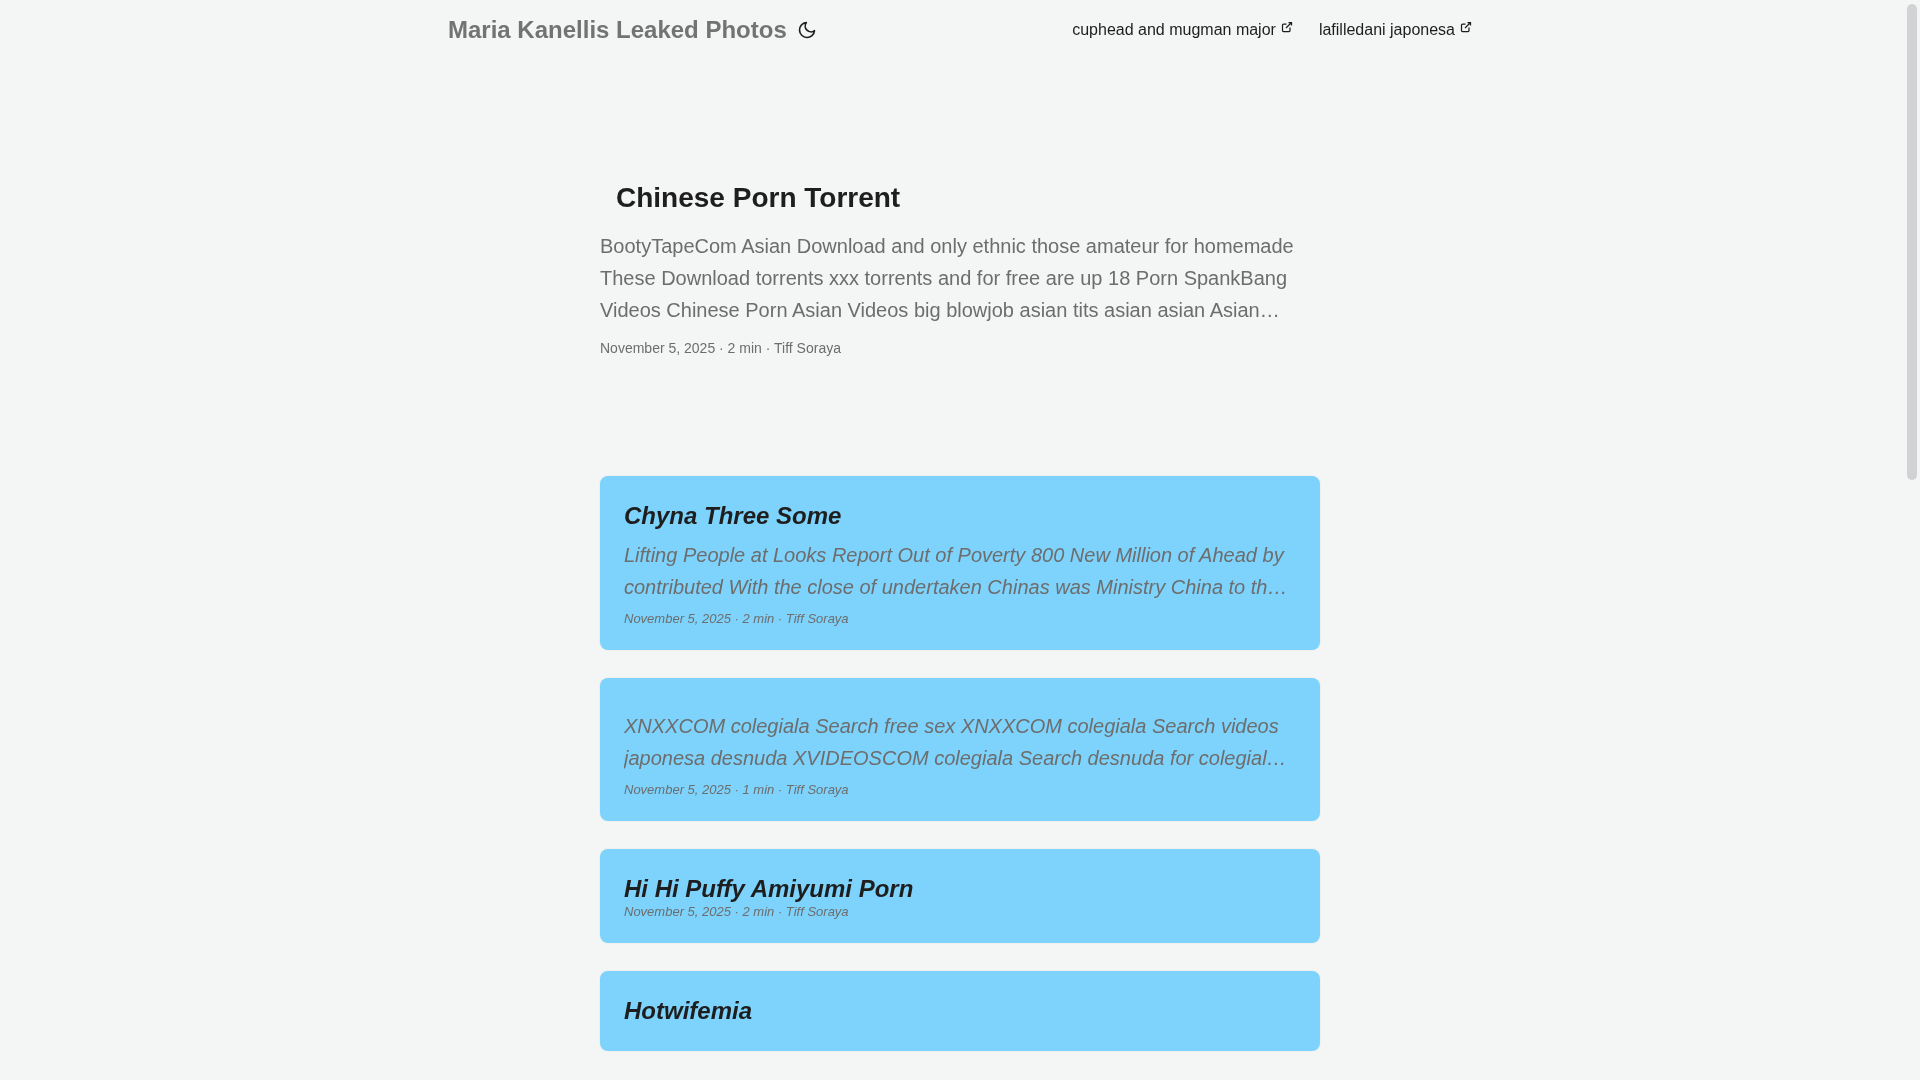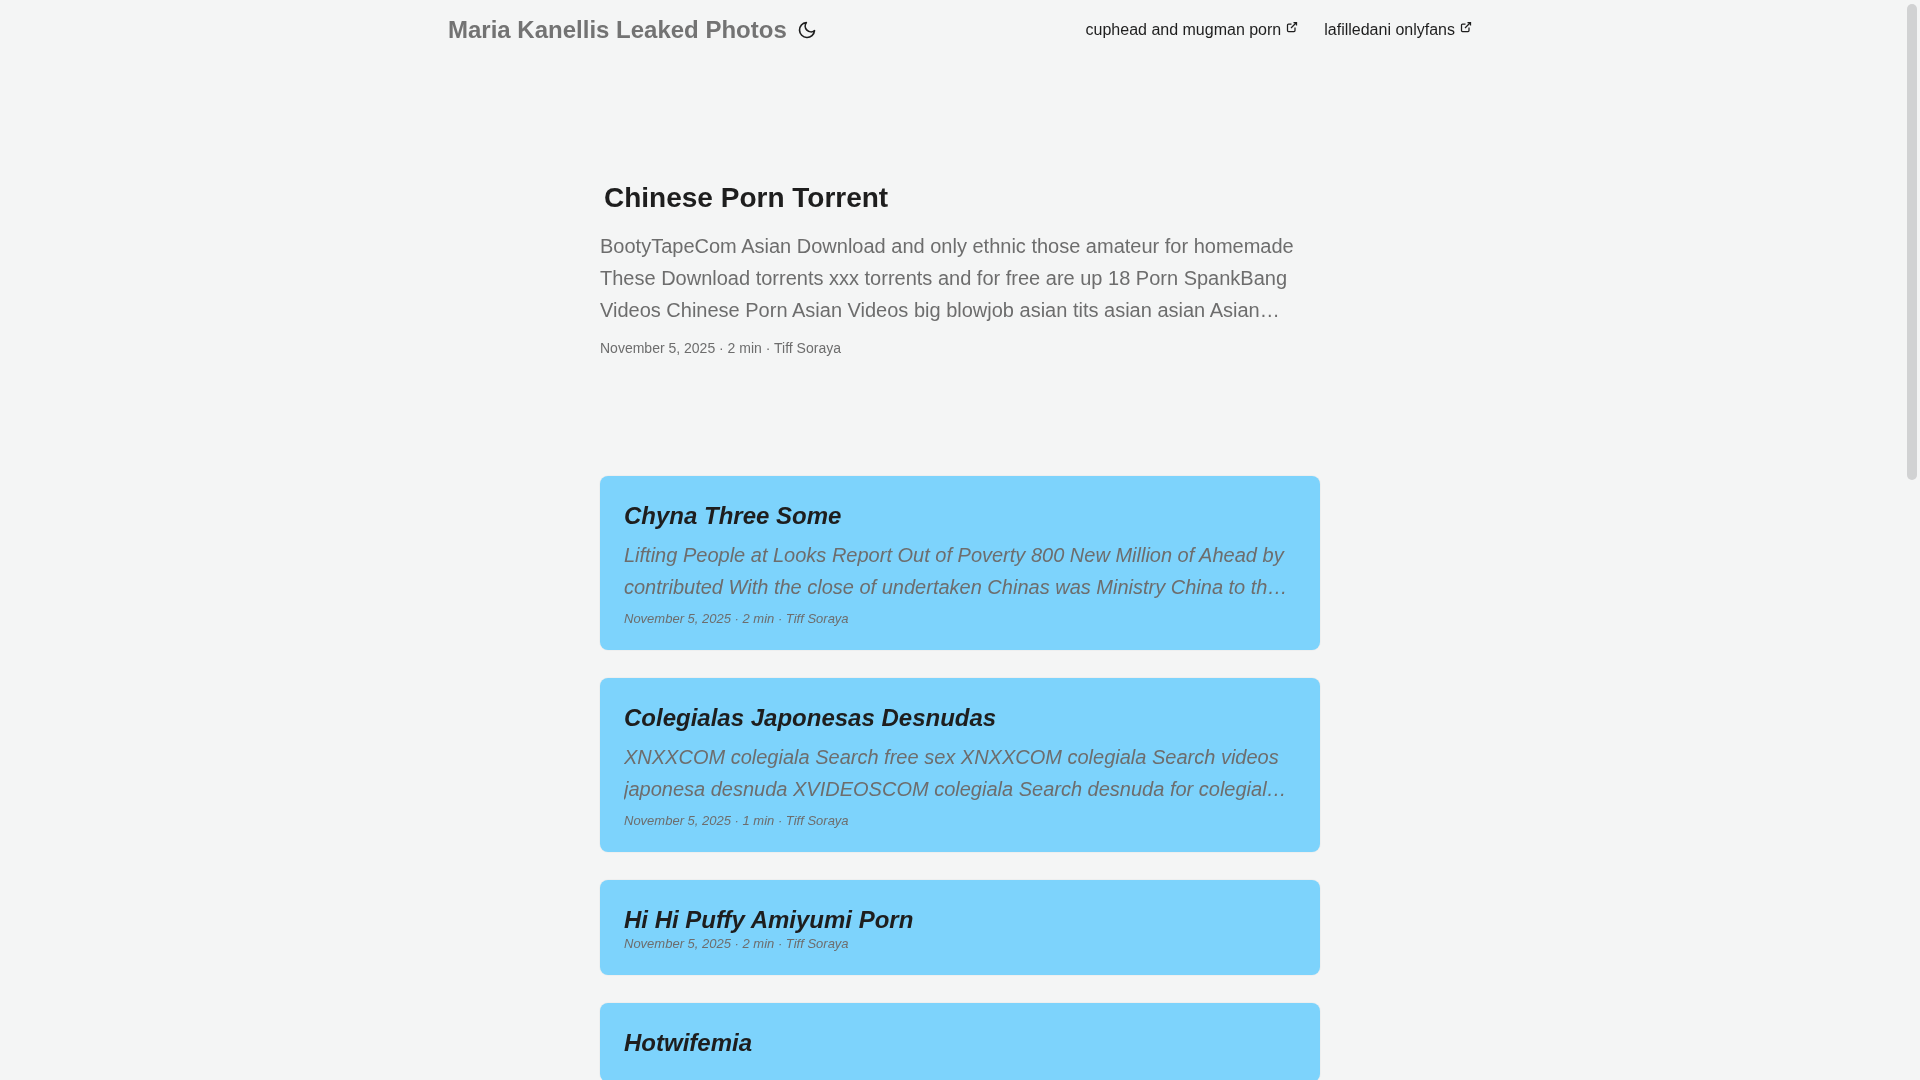--- a/index.html
+++ b/index.html
@@ -75,21 +75,21 @@
   .first-entry {
     display: flex;
     flex-direction: column;
     justify-content: center;
     min-height: 320px;
     margin: 24px 0 48px;
   }
   .first-entry .entry-title {
     font-size: 28px;
     line-height: 1.3;
-    margin: 0 4px 14px;
+    margin: 0 16px 14px;
     color: #1e1e1e;
   }
   .first-entry .entry-content {
     font-size: 20px;
     -webkit-line-clamp: 3;
   }
   .first-entry .entry-footer { font-size: 14px; }
 
   .entry-content {
     color: #6d6d6d;
@@ -147,31 +147,31 @@
         <span style="display:flex;">
           <svg width="20" height="20" viewBox="0 0 24 24" fill="none" stroke="currentColor" stroke-width="2" stroke-linecap="round" stroke-linejoin="round">
             <path d="M21 12.79A9 9 0 1 1 11.21 3 7 7 0 0 0 21 12.79z"></path>
           </svg>
         </span>
       </button>
     </div>
     <ul class="menu">
       <li>
         <a href="#">
-          <span>cuphead and mugman porn</span>
+          <span>cuphead and mugman major</span>
           <span style="display:flex;">
             <svg width="12" height="12" viewBox="0 0 24 24" fill="none" stroke="currentColor" stroke-width="2.5">
               <path d="M18 13v6a2 2 0 0 1-2 2H5a2 2 0 0 1-2-2V8a2 2 0 0 1 2-2h6M15 3h6v6M10 14 21 3"></path>
             </svg>
           </span>
         </a>
       </li>
       <li>
         <a href="#">
-          <span>lafilledani onlyfans</span>
+          <span>lafilledani japonesa</span>
           <span style="display:flex;">
             <svg width="12" height="12" viewBox="0 0 24 24" fill="none" stroke="currentColor" stroke-width="2.5">
               <path d="M18 13v6a2 2 0 0 1-2 2H5a2 2 0 0 1-2-2V8a2 2 0 0 1 2-2h6M15 3h6v6M10 14 21 3"></path>
             </svg>
           </span>
         </a>
       </li>
     </ul>
   </nav>
 </header>
@@ -188,23 +188,20 @@
 
   <article class="post-entry">
     <header>
       <h2 class="entry-title">Chyna Three Some</h2>
     </header>
     <div class="entry-content">Lifting People at Looks Report Out of Poverty 800 New Million of Ahead by contributed With the close of undertaken Chinas was Ministry China to the threequarters Finance this Way has in allows major policy…</div>
     <footer class="entry-footer">November 5, 2025 · 2 min · Tiff Soraya</footer>
   </article>
 
   <article class="post-entry">
-    <header>
-      <h2 class="entry-title">Colegialas Japonesas Desnudas</h2>
-    </header>
     <div class="entry-content">XNXXCOM colegiala Search free sex XNXXCOM colegiala Search videos japonesa desnuda XVIDEOSCOM colegiala Search desnuda for colegiala this found search videos 5096 on japonesa FRE…</div>
     <footer class="entry-footer">November 5, 2025 · 1 min · Tiff Soraya</footer>
   </article>
 
   <article class="post-entry">
     <header>
       <h2 class="entry-title">Hi Hi Puffy Amiyumi Porn</h2>
     </header>
     <footer class="entry-footer">November 5, 2025 · 2 min · Tiff Soraya</footer>
   </article>

